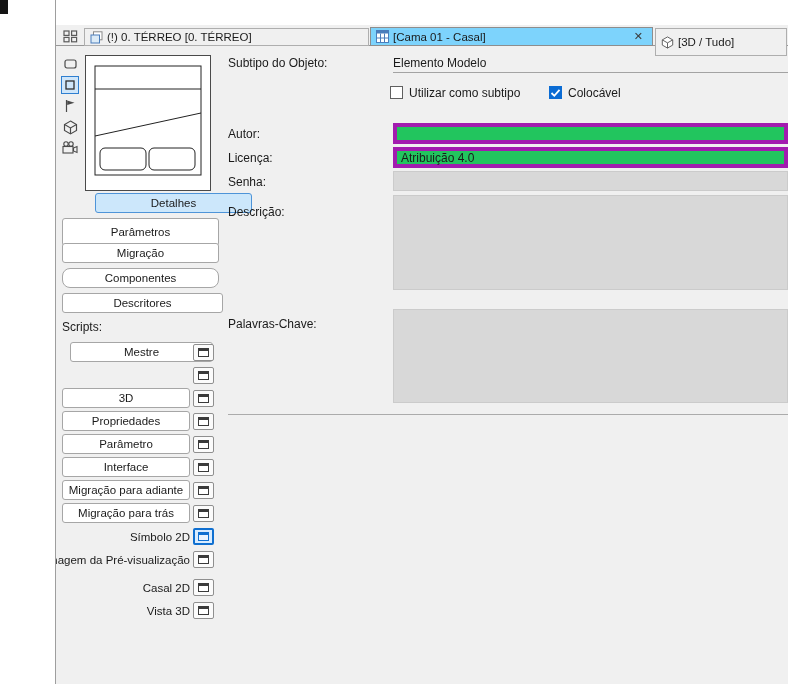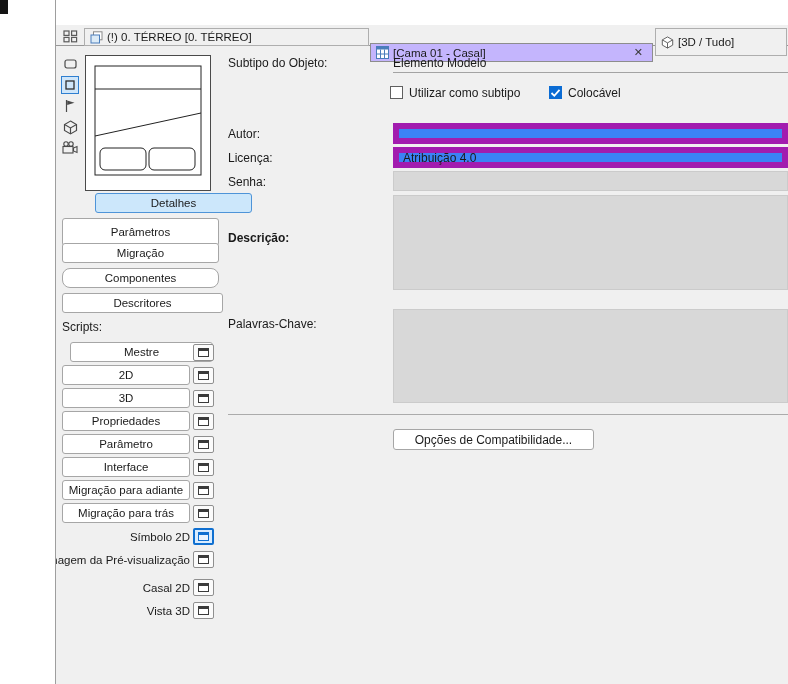--- a/index.html
+++ b/index.html
@@ -1,34 +1,34 @@
 <!DOCTYPE html>
 <html><head>
 <meta charset="utf-8">
 <style>
   *{box-sizing:border-box;margin:0;padding:0;}
   html,body{background:#ffffff;}
   body{font-family:"Liberation Sans","DejaVu Sans",sans-serif;}
   .root{position:relative;width:788px;height:684px;overflow:hidden;background:#ffffff;color:#1a1a1a;font-size:12px;}
   .abs{position:absolute;}
   .tab{display:flex;align-items:center;gap:4px;padding:0 5px;background:#f0f0f0;border:1px solid #aeaeae;font-size:11.5px;white-space:nowrap;cursor:default;}
-  .tab.active{background:#c4b5fd;border-color:#8d8d8d;margin-top:16px;}
+  .tab.active{background:#7dd3fc;border-color:#8d8d8d;}
   .tab-label{overflow:hidden;white-space:nowrap;}
   .close-x{margin-left:auto;color:#3a3a3a;font-size:11px;padding:0 4px;}
   .btn{display:flex;align-items:center;justify-content:center;background:#ffffff;border:1px solid #a6a6a6;border-radius:3px;font-size:11.5px;white-space:nowrap;overflow:hidden;cursor:default;}
   .btn.selected{background:#cce7fb;border-color:#4e94d8;margin-left:33px;}
   .toolbtn{display:flex;align-items:center;justify-content:center;}
   .toolbtn.selected{background:#cfe6fa;border:1px solid #2f7fd0;}
   .winbtn{display:flex;align-items:center;justify-content:center;background:#fbfbfb;border:1px solid #8f8f8f;border-radius:2px;}
   .winbtn .glyph{width:11px;height:9px;border:1px solid #3a3a3a;border-top:3px solid #3a3a3a;background:#ffffff;}
   .winbtn.selected{border:2px solid #0f6fd0;background:#d9ecff;}
   .winbtn.selected .glyph{border-color:#0f6fd0;border-top-color:#0f6fd0;background:#eaf4ff;}
   .view-label{direction:rtl;overflow:hidden;white-space:nowrap;font-size:11.5px;line-height:14px;}
   .flabel{font-size:12px;white-space:nowrap;line-height:14px;}
-  .field{display:flex;align-items:center;padding:0 4px;background:#3b82f6;border:6px solid #a21caf;font-size:12px;}
+  .field{display:flex;align-items:center;padding:0 4px;background:#22c55e;border:4px solid #a21caf;font-size:12px;}
   .gray{background:#d8d8d8;border:1px solid #cbcbcb;}
   .cb{width:13px;height:13px;border:1px solid #606060;background:#ffffff;}
   .cb.checked{border:none;background:#0b6cd4;display:flex;align-items:center;justify-content:center;}
   .cblabel{font-size:12px;line-height:13px;white-space:nowrap;}
 </style>
 </head>
 <body>
 
 <div class="root">
 
@@ -145,23 +145,20 @@
 
   <div class="abs flabel" style="left:62px;top:320px;">Scripts:</div>
 
   <div class="abs btn" style="left:70px;top:342px;width:143px;height:20px;">
       <span>Mestre</span>
     </div>
   <div class="abs winbtn" style="left:193px;top:344px;width:21px;height:17px;">
       <span class="glyph"></span>
     </div>
 
-  <div class="abs btn" style="left:62px;top:365px;width:128px;height:20px;">
-      <span>2D</span>
-    </div>
   <div class="abs winbtn" style="left:193px;top:367px;width:21px;height:17px;">
       <span class="glyph"></span>
     </div>
 
   <div class="abs btn" style="left:62px;top:388px;width:128px;height:20px;">
       <span>3D</span>
     </div>
   <div class="abs winbtn" style="left:193px;top:390px;width:21px;height:17px;">
       <span class="glyph"></span>
     </div>
@@ -241,25 +238,22 @@
     </div>
 
   <div class="abs flabel" style="left:228px;top:151px;">Licença:</div>
   <div class="abs field" style="left:393px;top:147px;width:395px;height:21px;">
       <span>Atribuição 4.0</span>
     </div>
 
   <div class="abs flabel" style="left:228px;top:175px;">Senha:</div>
   <div class="abs field gray" style="left:393px;top:171px;width:395px;height:20px;"></div>
 
-  <div class="abs flabel" style="left:228px;top:231px;font-weight:bold;">Descrição:</div>
+  <div class="abs flabel" style="left:228px;top:205px;">Descrição:</div>
   <div class="abs gray" style="left:393px;top:195px;width:395px;height:95px;"></div>
 
   <div class="abs flabel" style="left:228px;top:317px;">Palavras-Chave:</div>
   <div class="abs gray" style="left:393px;top:309px;width:395px;height:94px;"></div>
 
   <div class="abs" style="left:228px;top:414px;width:560px;height:1px;background:#ababab;"></div>
 
-  <div class="abs btn" style="left:393px;top:429px;width:201px;height:21px;font-size:12px;">
-      <span>Opções de Compatibilidade...</span>
-    </div>
 
 </div>
 
 </body></html>

